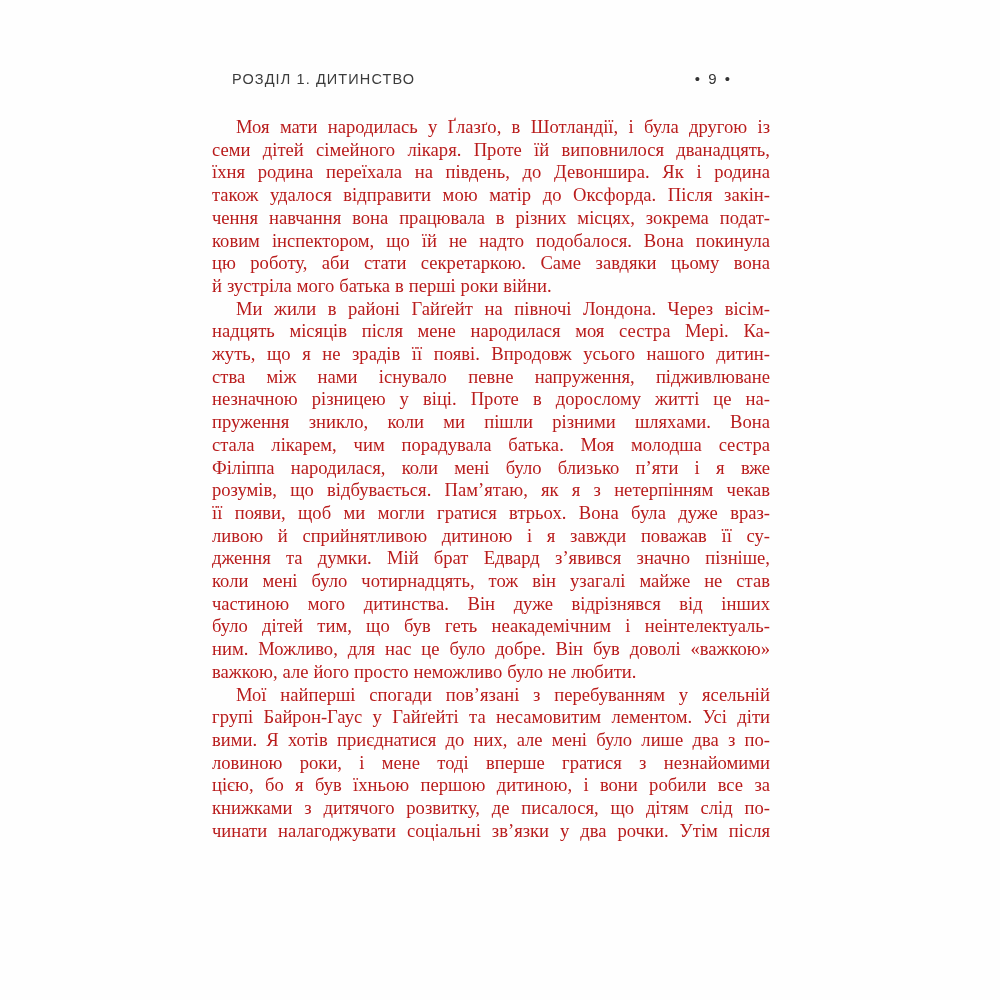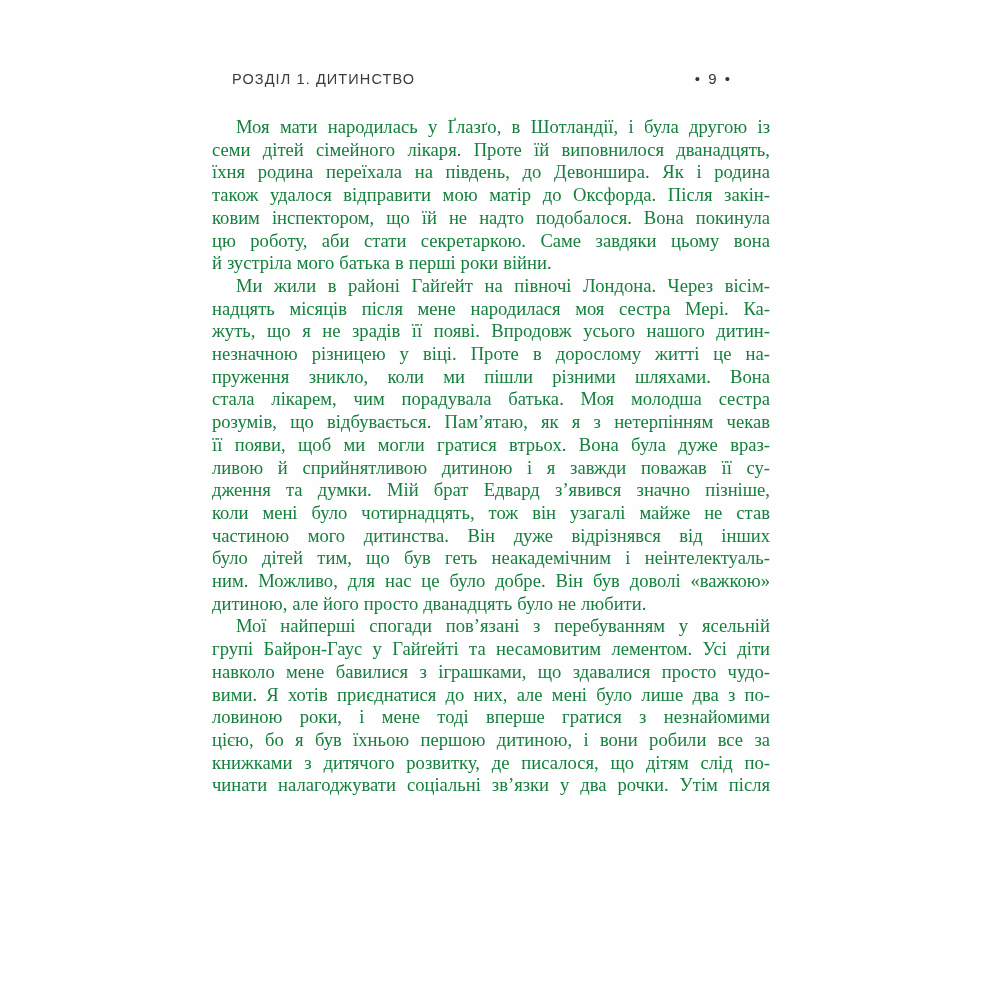--- a/index.html
+++ b/index.html
@@ -36,21 +36,21 @@
   }
   .folio {
     font-size: 15px;
     letter-spacing: 2px;
     margin-right: 38px;
     color: #333333;
     white-space: nowrap;
   }
   .page-body {
     margin-top: 29px;
-    color: #15803d;
+    color: #b91c1c;
     font-size: 18.6px;
     line-height: 22.7px;
   }
   .paragraph { margin: 0; }
   .text-line {
     text-align: justify;
     text-align-last: justify;
     white-space: normal;
     word-spacing: 0.3px;
   }
@@ -65,45 +65,47 @@
     <div class="running-header">
       <span class="chapter-title">РОЗДІЛ 1. ДИТИНСТВО</span>
       <span class="folio">• 9 •</span>
     </div>
     <div class="page-body">
         <div class="paragraph">
           <div class="text-line first">Моя мати народилась у Ґлазґо, в Шотландії, і була другою із</div>
           <div class="text-line">семи дітей сімейного лікаря. Проте їй виповнилося дванадцять,</div>
           <div class="text-line">їхня родина переїхала на південь, до Девоншира. Як і родина</div>
           <div class="text-line">також удалося відправити мою матір до Оксфорда. Після закін-</div>
+          <div class="text-line">чення навчання вона працювала в різних місцях, зокрема подат-</div>
           <div class="text-line">ковим інспектором, що їй не надто подобалося. Вона покинула</div>
           <div class="text-line">цю роботу, аби стати секретаркою. Саме завдяки цьому вона</div>
           <div class="text-line last">й зустріла мого батька в перші роки війни.</div>
         </div>
         <div class="paragraph">
           <div class="text-line first">Ми жили в районі Гайґейт на півночі Лондона. Через вісім-</div>
           <div class="text-line">надцять місяців після мене народилася моя сестра Мері. Ка-</div>
           <div class="text-line">жуть, що я не зрадів її появі. Впродовж усього нашого дитин-</div>
+          <div class="text-line">ства між нами існувало певне напруження, підживлюване</div>
           <div class="text-line">незначною різницею у віці. Проте в дорослому житті це на-</div>
           <div class="text-line">пруження зникло, коли ми пішли різними шляхами. Вона</div>
           <div class="text-line">стала лікарем, чим порадувала батька. Моя молодша сестра</div>
+          <div class="text-line">Філіппа народилася, коли мені було близько п’яти і я вже</div>
           <div class="text-line">розумів, що відбувається. Пам’ятаю, як я з нетерпінням чекав</div>
           <div class="text-line">її появи, щоб ми могли гратися втрьох. Вона була дуже враз-</div>
           <div class="text-line">ливою й сприйнятливою дитиною і я завжди поважав її су-</div>
           <div class="text-line">дження та думки. Мій брат Едвард з’явився значно пізніше,</div>
           <div class="text-line">коли мені було чотирнадцять, тож він узагалі майже не став</div>
           <div class="text-line">частиною мого дитинства. Він дуже відрізнявся від інших</div>
           <div class="text-line">було дітей тим, що був геть неакадемічним і неінтелектуаль-</div>
           <div class="text-line">ним. Можливо, для нас це було добре. Він був доволі «важкою»</div>
-          <div class="text-line last">дитиною, але його просто дванадцять було не любити.</div>
+          <div class="text-line last">важкою, але його просто неможливо було не любити.</div>
         </div>
         <div class="paragraph">
           <div class="text-line first">Мої найперші спогади пов’язані з перебуванням у ясельній</div>
           <div class="text-line">групі Байрон-Гаус у Гайґейті та несамовитим лементом. Усі діти</div>
-          <div class="text-line">навколо мене бавилися з іграшками, що здавалися просто чудо-</div>
           <div class="text-line">вими. Я хотів приєднатися до них, але мені було лише два з по-</div>
           <div class="text-line">ловиною роки, і мене тоді вперше гратися з незнайомими</div>
           <div class="text-line">цією, бо я був їхньою першою дитиною, і вони робили все за</div>
           <div class="text-line">книжками з дитячого розвитку, де писалося, що дітям слід по-</div>
           <div class="text-line">чинати налагоджувати соціальні зв’язки у два рочки. Утім після</div>
         </div>
       </div>
   </div>
 </div>
 

